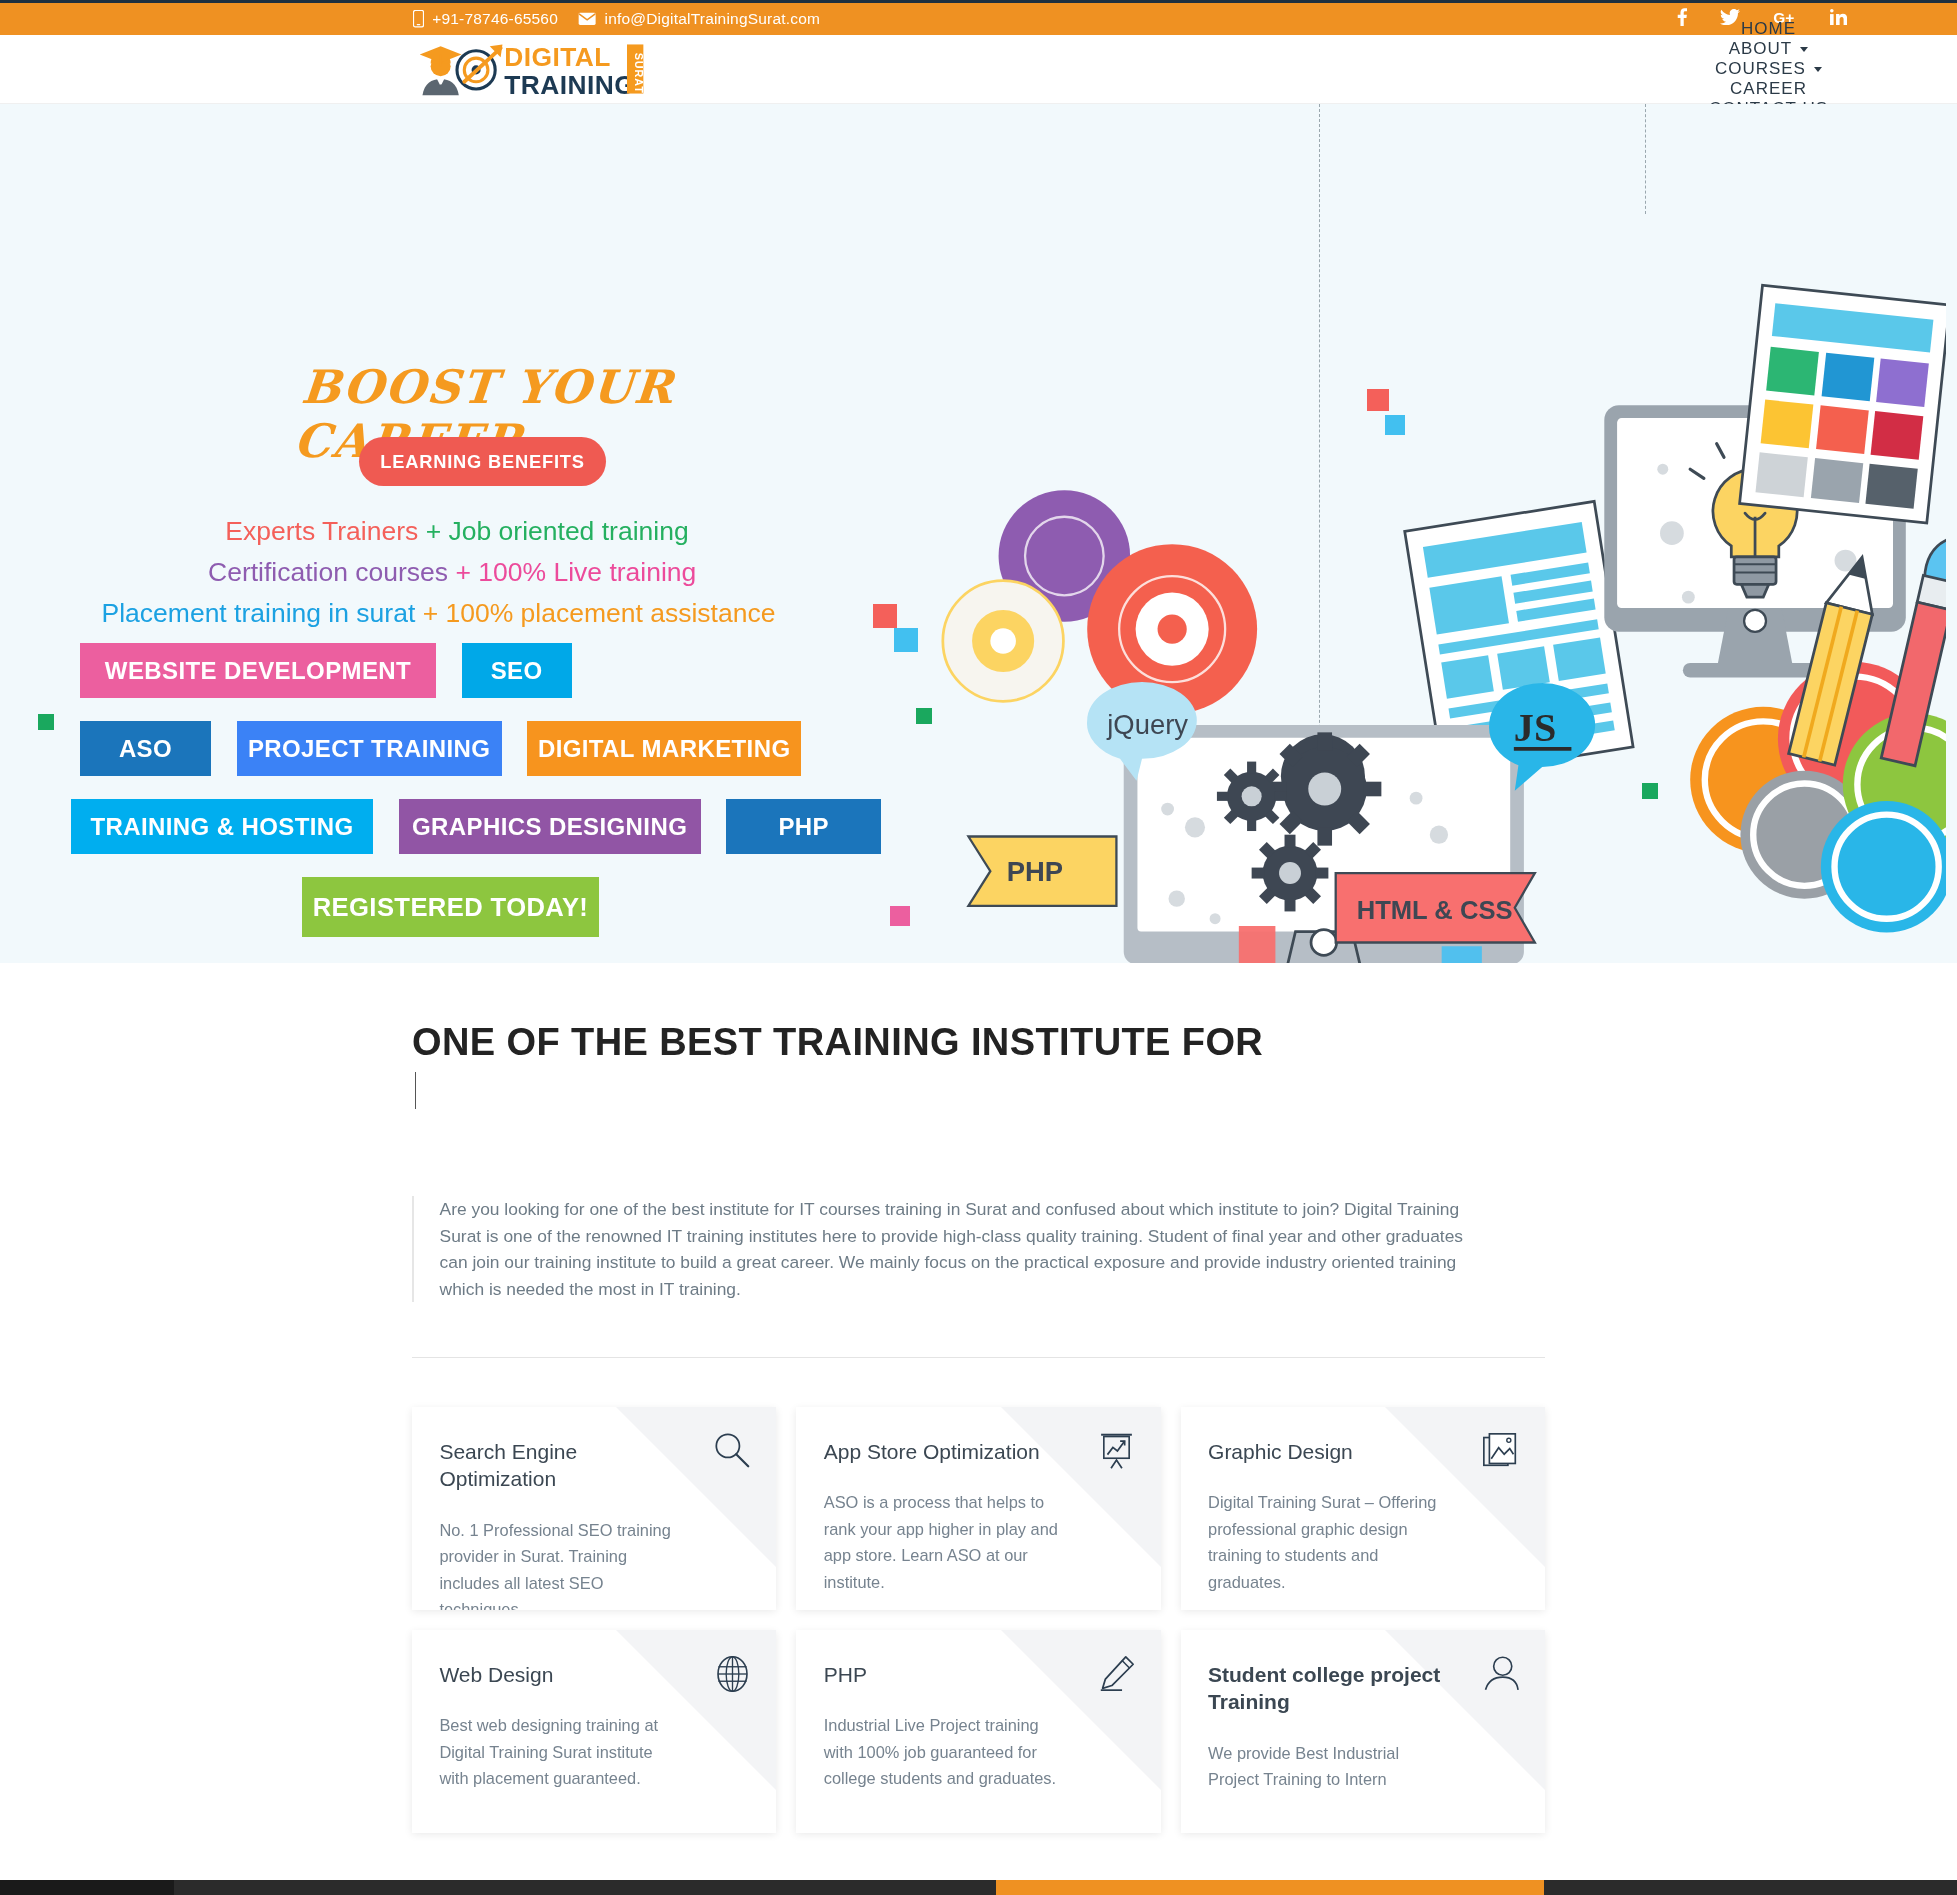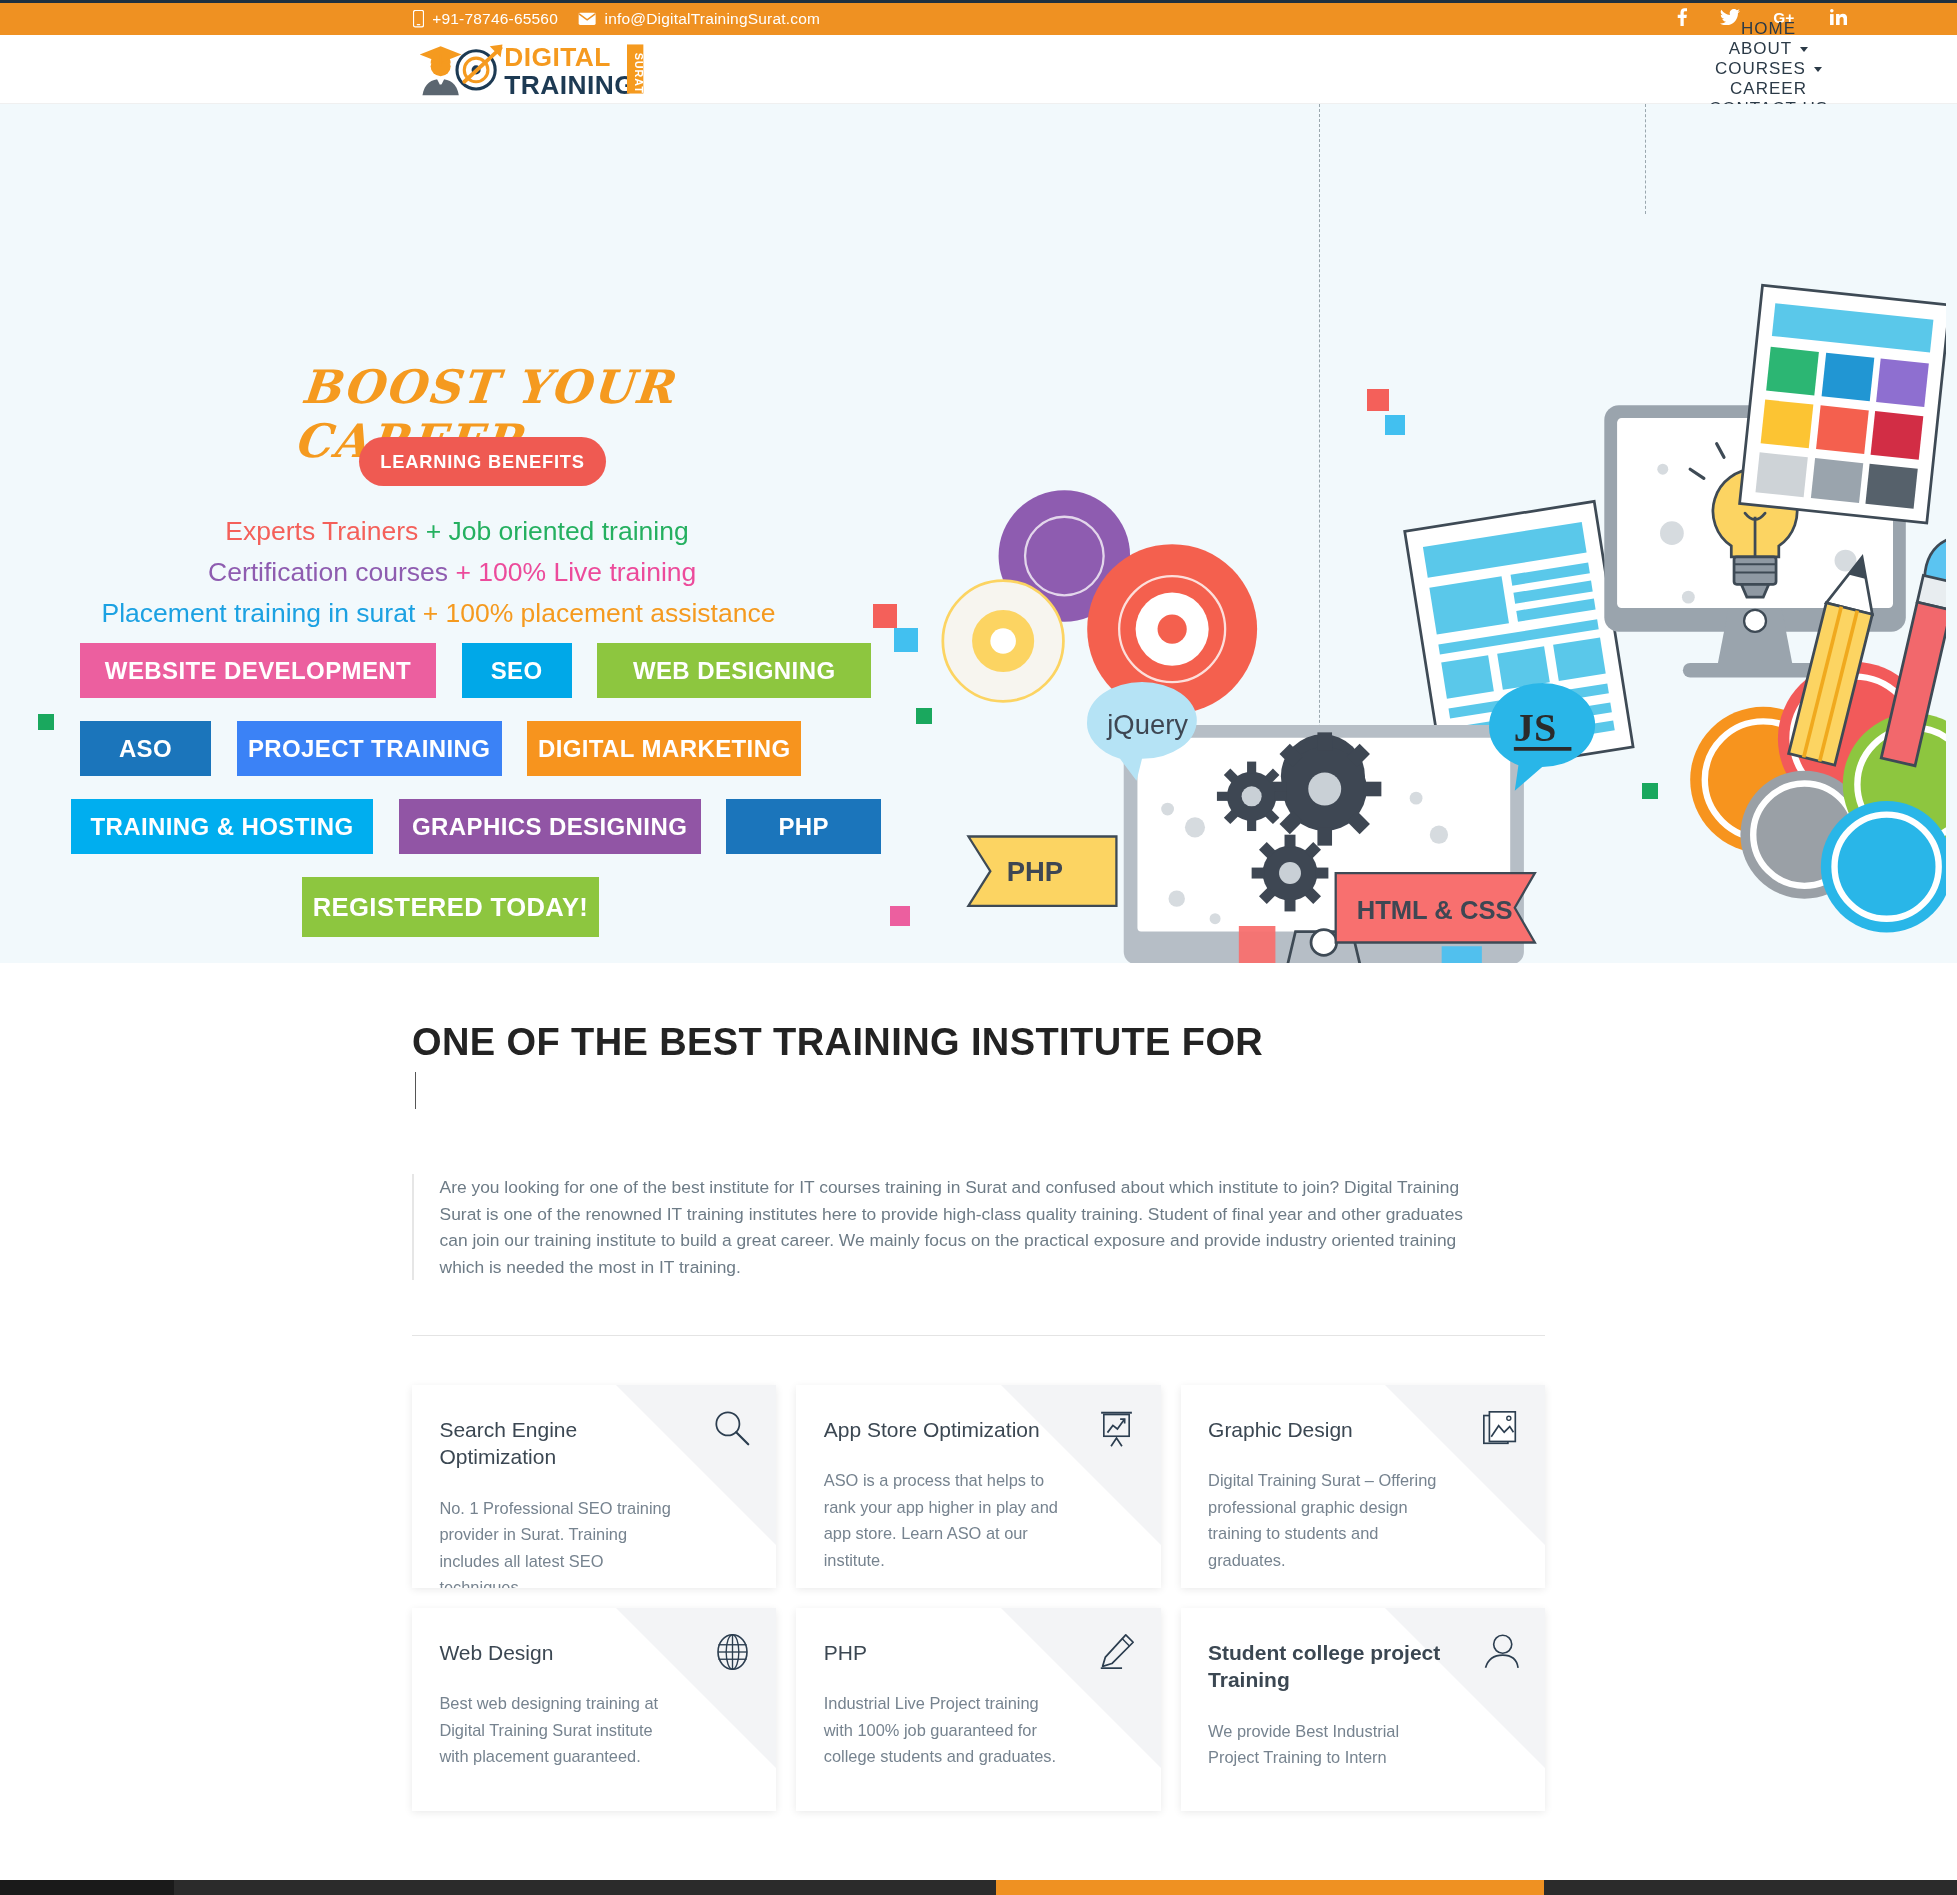--- a/index.html
+++ b/index.html
@@ -164,21 +164,21 @@
   }
   .h1 .accent { color: #f59a1f; }
   .caret-bar {
     display: inline-block;
     width: 1.8px; height: 37px;
     background: #555;
     vertical-align: -6.4px;
     margin-left: 2.7px;
   }
   .para-wrap {
-    margin-top: 60px;
+    margin-top: 82px;
     border-left: 2.7px solid #e6e6e6;
     padding-left: 25.6px;
     width: 1074px;
   }
   .para {
     font-size: 17.4px;
     line-height: 26.5px;
     color: #6d7b86;
     font-family: "Liberation Sans", sans-serif;
   }
@@ -374,21 +374,20 @@
       </div>
       <div class="bene-line l3">
         <span style="color:#1ba1e2">Placement training in surat</span><span style="color:#f59a1f">  + 100% placement assistance</span>
       </div>
     </div>
 
     <div class="tags-area">
       <div class="tag-row row1">
         <div class="tag" style="background:#ec5f9f;width:356px;">WEBSITE DEVELOPMENT</div>
         <div class="tag" style="background:#00a8e8;width:110px;">SEO</div>
-        <div class="tag" style="background:#8dc63f;width:274px;">WEB DESIGNING</div>
       </div>
       <div class="tag-row row2">
         <div class="tag" style="background:#1b75bb;width:131px;">ASO</div>
         <div class="tag" style="background:#3b82f6;width:265px;">PROJECT TRAINING</div>
         <div class="tag" style="background:#f7941e;width:274px;">DIGITAL MARKETING</div>
       </div>
       <div class="tag-row row3">
         <div class="tag" style="background:#00aeef;width:302px;">TRAINING &amp; HOSTING</div>
         <div class="tag" style="background:#9155a5;width:302px;">GRAPHICS DESIGNING</div>
         <div class="tag" style="background:#1b75bb;width:155px;">PHP</div>

